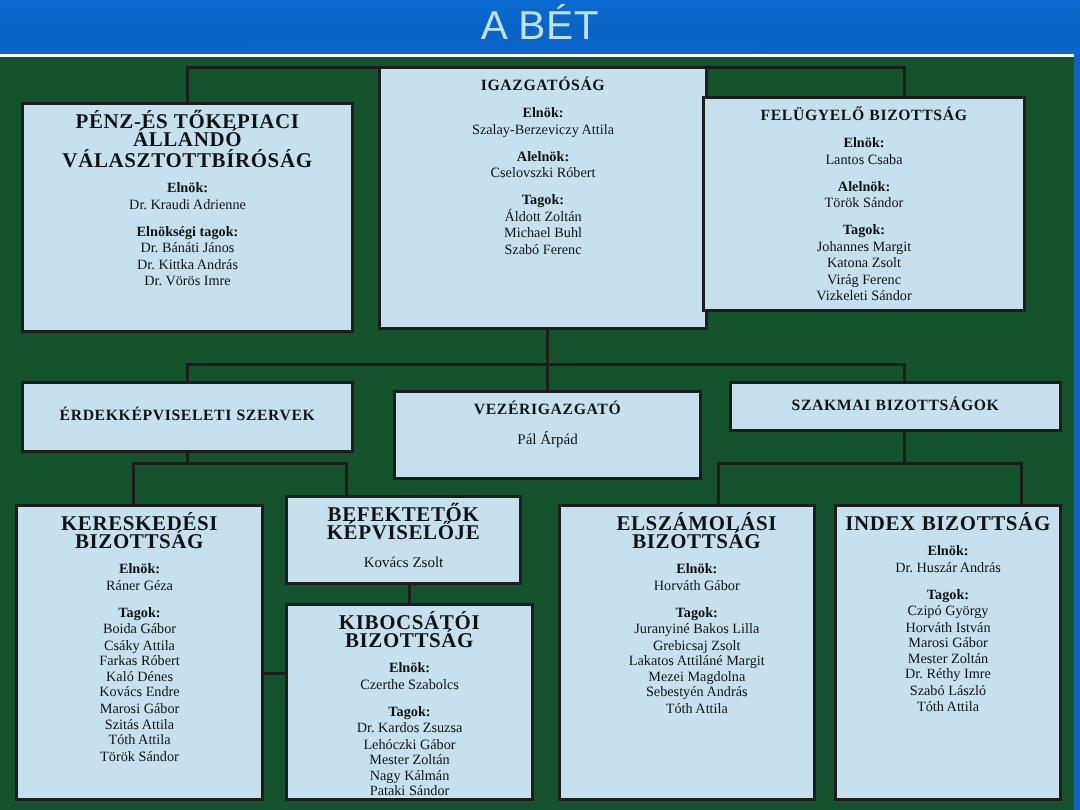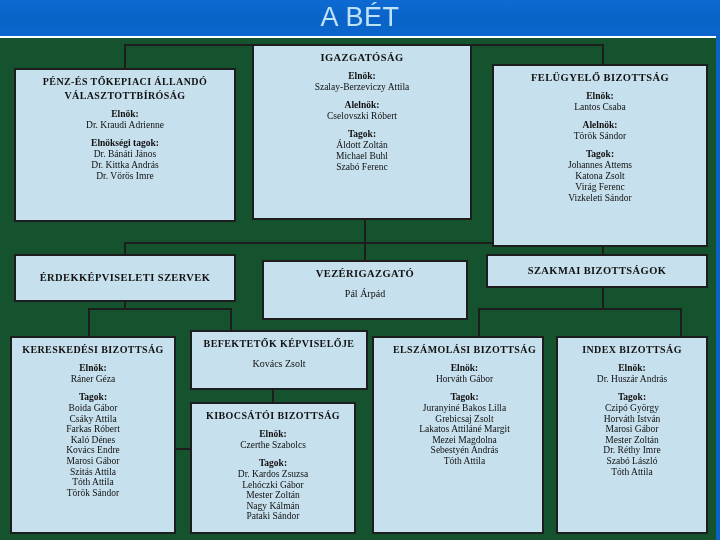--- a/index.html
+++ b/index.html
@@ -53,21 +53,21 @@
     padding: 4px 3px;
     overflow: hidden;
   }
   .node .ttl {
     font-weight: bold;
     font-size: 10.5px;
     letter-spacing: 0.4px;
     line-height: 12px;
     margin: 2px 0 0 0;
   }
-  .node .ttl.small { font-size: 10px; }
+  .node .ttl.small { font-size: 14px; }
   .node .role {
     font-weight: bold;
     font-size: 9.5px;
     line-height: 11px;
     margin-top: 7px;
   }
   .node .nm {
     font-size: 9.5px;
     line-height: 11px;
   }
@@ -131,28 +131,28 @@
     <div class="role">Elnök:</div>
     <div class="nm">Szalay-Berzeviczy Attila</div>
     <div class="role">Alelnök:</div>
     <div class="nm">Cselovszki Róbert</div>
     <div class="role">Tagok:</div>
     <div class="nm">Áldott Zoltán</div>
     <div class="nm">Michael Buhl</div>
     <div class="nm">Szabó Ferenc</div>
   </div>
 
-  <div class="node" style="left:492px; top:64px; width:216px; height:183px;">
+  <div class="node" style="left:468px; top:64px; width:216px; height:144px;">
     <div class="ttl">FELÜGYELŐ BIZOTTSÁG</div>
     <div class="role">Elnök:</div>
     <div class="nm">Lantos Csaba</div>
     <div class="role">Alelnök:</div>
     <div class="nm">Török Sándor</div>
     <div class="role">Tagok:</div>
-    <div class="nm">Johannes Attems</div>
+    <div class="nm">Johannes Margit</div>
     <div class="nm">Katona Zsolt</div>
     <div class="nm">Virág Ferenc</div>
     <div class="nm">Vizkeleti Sándor</div>
   </div>
 
   <div class="node" style="left:14px; top:254px; width:222px; height:48px; display:flex; align-items:center; justify-content:center;">
     <div class="ttl" style="margin:0;">ÉRDEKKÉPVISELETI SZERVEK</div>
   </div>
 
   <div class="node" style="left:262px; top:260px; width:206px; height:60px;">
@@ -173,21 +173,21 @@
     <div class="nm tight">Csáky Attila</div>
     <div class="nm tight">Farkas Róbert</div>
     <div class="nm tight">Kaló Dénes</div>
     <div class="nm tight">Kovács Endre</div>
     <div class="nm tight">Marosi Gábor</div>
     <div class="nm tight">Szitás Attila</div>
     <div class="nm tight">Tóth Attila</div>
     <div class="nm tight">Török Sándor</div>
   </div>
 
-  <div class="node" style="left:190px; top:330px; width:178px; height:60px;">
+  <div class="node" style="left:190px; top:330px; width:158px; height:60px;">
     <div class="ttl small">BEFEKTETŐK KÉPVISELŐJE</div>
     <div class="nm lead">Kovács Zsolt</div>
   </div>
 
   <div class="node" style="left:190px; top:402px; width:166px; height:132px;text-align:center;">
     <div class="ttl small">KIBOCSÁTÓI BIZOTTSÁG</div>
     <div class="role">Elnök:</div>
     <div class="nm">Czerthe Szabolcs</div>
     <div class="role">Tagok:</div>
     <div class="nm tight">Dr. Kardos Zsuzsa</div>

